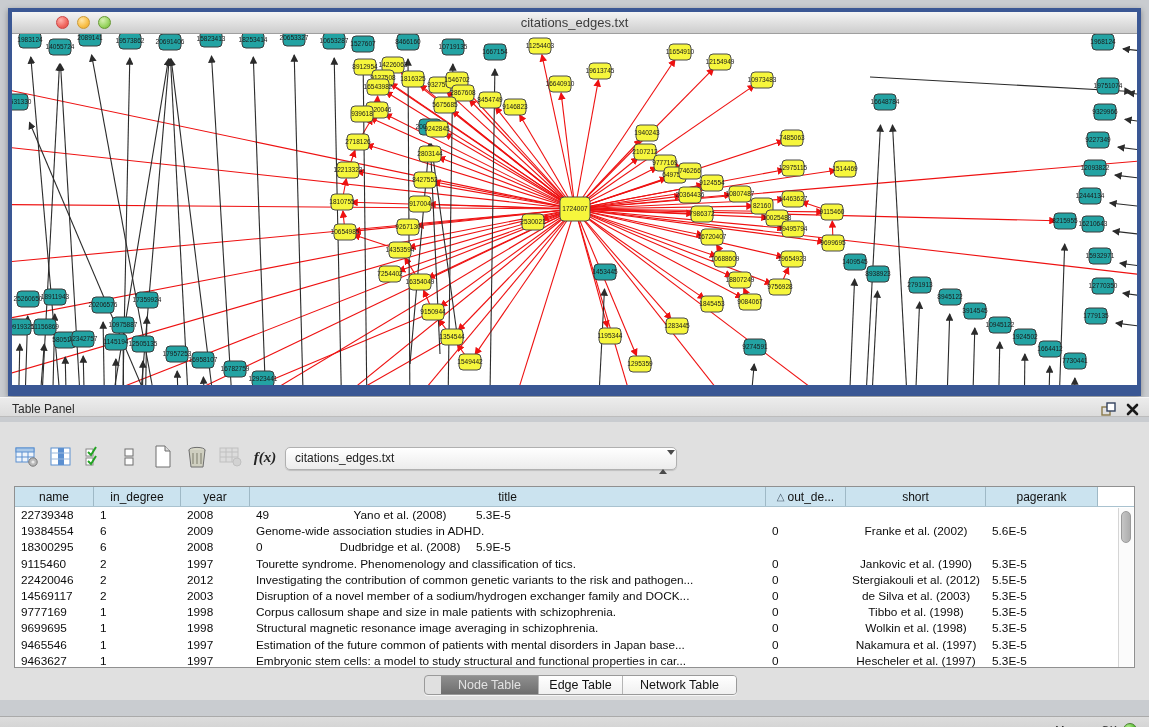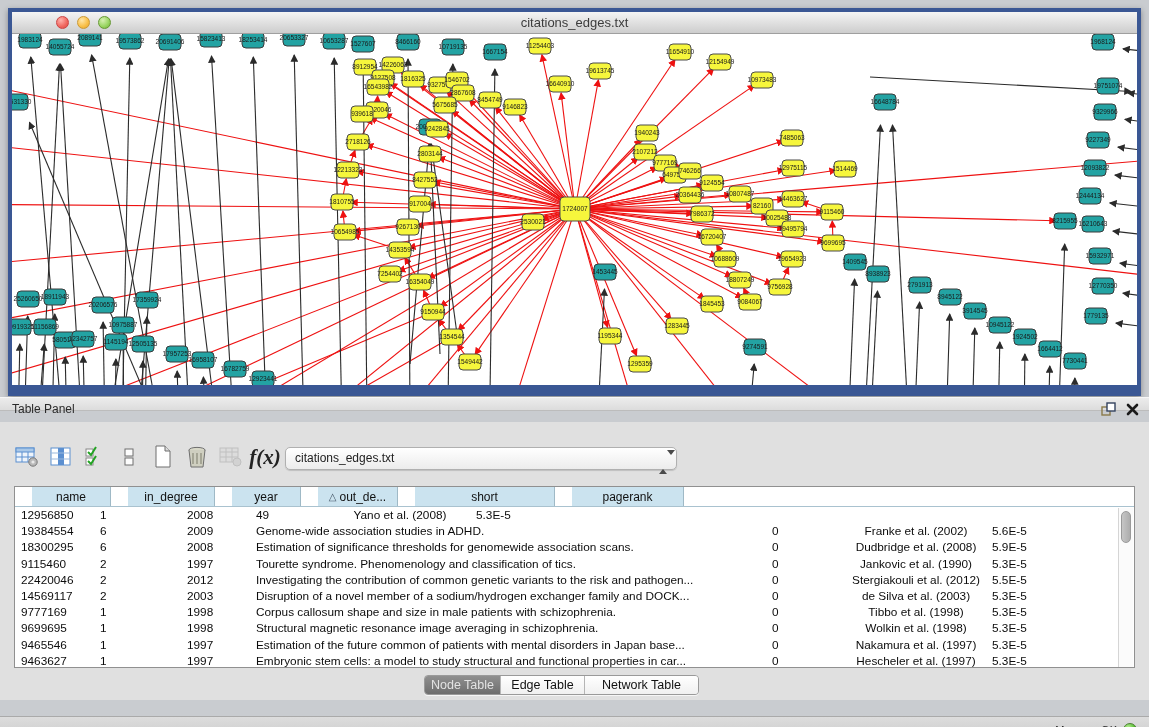--- a/index.html
+++ b/index.html
@@ -21,67 +21,67 @@
   .light.green  { background:radial-gradient(circle at 35% 30%, #d6f0b2, #97d45f 60%, #72aa3c); border:1px solid #693; }
   .canvas-wrap { position:relative; width:1125px; height:351px; overflow:hidden; background:#fff; }
   svg.net { display:block; }
   .edge-r { stroke:#ee1111; stroke-width:1.1; }
   .edge-k { stroke:#2b2b2b; stroke-width:1.1; }
   .node-y { fill:#f6f63c; stroke:#4a4a4a; stroke-width:1; }
   .node-t { fill:#23a3a3; stroke:#3a3a3a; stroke-width:1; }
   .node-label { font-family:"Liberation Sans",sans-serif; font-size:6.5px; fill:#1a1a1a; }
 
   
-  .panel-header { position:absolute; left:0; top:397px; width:1149px; height:14px;
+  .panel-header { position:absolute; left:0; top:397px; width:1149px; height:20px;
     background:linear-gradient(#ececec,#dcdcdc); border-top:1px solid #f7f7f7;
     border-bottom:1px solid #bcbcbc; }
   .panel-header .ph-title { position:absolute; left:12px; top:4px; font-size:12px; color:#2a2a2a; }
   .ph-icons { position:absolute; right:10px; top:4px; display:flex; gap:10px; align-items:center; }
   .panel-body { position:absolute; left:0; top:422px; width:1149px; height:278px; background:#e0e0e0; }
 
   .toolbar { position:absolute; left:10px; top:18px; height:34px; display:flex; align-items:center; }
   .tool-btn { width:34px; height:30px; background:transparent; border:none;
     display:flex; align-items:center; justify-content:center; }
   .tool-btn svg { display:block; }
   .fx { font-family:"Liberation Serif", serif; font-style:italic; font-weight:bold;
-    font-size:21px; color:#222; }
+    font-size:15px; color:#222; }
   .net-select { position:absolute; left:285px; top:25px; width:392px; height:23px;
     background:linear-gradient(#ffffff,#ececec); border:1px solid #b0b0b0; border-radius:5px;
     font-size:12px; color:#222; padding-left:9px; line-height:21px;
     box-shadow:0 1px 1px rgba(0,0,0,.15); }
   .stepper { position:absolute; right:8px; top:4px; width:9px; height:14px; }
   .stepper .up { width:0; height:0; border-left:4px solid transparent; border-right:4px solid transparent;
     border-bottom:5px solid #4a4a4a; margin-bottom:3px; }
   .stepper .dn { width:0; height:0; border-left:4px solid transparent; border-right:4px solid transparent;
     border-top:5px solid #4a4a4a; }
 
   .table-box { position:absolute; left:14px; top:64px; width:1121px; height:182px;
     background:#fff; border:1px solid #909090; overflow:hidden; }
   .thead-row { display:flex; height:20px; border-bottom:1px solid #a9c2cf; }
   .th { background:#cbe3ef; border-right:1px solid #9fb9c6; font-size:12px; color:#111;
-    display:flex; align-items:center; justify-content:center; overflow:hidden; white-space:nowrap;margin-left:17px; }
+    display:flex; align-items:center; justify-content:center; overflow:hidden; white-space:nowrap; }
   .tri { color:#456; font-size:10px; margin-right:3px; }
   .trow { display:flex; height:16.2px; align-items:center; }
   .td { font-size:11.8px; color:#0c0c0c; overflow:hidden; white-space:nowrap; padding-left:6px; }
   .c0{width:79px;} .c1{width:87px;} .c2{width:69px;} .c3{width:516px;}
   .c4{width:80px;} .c5{width:140px;} .c6{width:112px;}
   .td.c5{ text-align:center; padding-left:0; }
   .vscroll { position:absolute; right:1px; top:21px; width:15px; height:159px;
     background:#fbfbfb; border-left:1px solid #d5d5d5; }
   .vthumb { position:absolute; left:2px; top:3px; width:10px; height:32px;
     background:linear-gradient(90deg,#c6c6c6,#adadad); border:1px solid #9a9a9a; border-radius:6px; }
 
   .seg-tabs { position:absolute; left:424px; top:253px; height:20px; display:flex;
     border:1px solid #9a9a9a; border-radius:4px; overflow:hidden;
     box-shadow:0 1px 0 rgba(255,255,255,.7); }
   .seg { height:100%; display:flex; align-items:center; justify-content:center;
     font-size:12.5px; background:linear-gradient(#ffffff,#f0f0f0); color:#111; }
   .seg + .seg { border-left:1px solid #b5b5b5; }
   .seg.active { background:linear-gradient(#8f8f8f,#6e6e6e); color:#e3e3e3; }
-  .seg.w0{width:75px;} .seg.w1{width:84px;} .seg.w2{width:114px;}
+  .seg.w0{width:97px;margin-left:16px;} .seg.w1{width:84px;} .seg.w2{width:114px;}
 
   .status-bar { position:absolute; left:0; top:700px; width:1149px; height:27px;
     background:linear-gradient(#dddddd,#c9c9c9); border-top:1px solid #aaa;margin-top:16px; }
   .mem { position:absolute; right:32px; top:7px; font-size:11px; color:#222; }
   .mem-dot { position:absolute; right:12px; top:6px; width:14px; height:14px; border-radius:50%;
     background:radial-gradient(circle at 35% 30%, #bdf09a, #4db928 60%, #2f9a12);
     border:1px solid #4e7d36; }
 </style>
 </head>
 <body>
@@ -818,47 +818,47 @@
     <span class="stepper">
       <span class="up"></span><span class="dn"></span>
     </span>
   </div>
 
   <div class="table-box">
     <div class="thead-row" id="table-head">
         <div class="th c0">name</div>
         <div class="th c1">in_degree</div>
         <div class="th c2">year</div>
+        <div class="th c3">title</div>
         <div class="th c4"><span class="tri">△</span>out_de...</div>
         <div class="th c5">short</div>
         <div class="th c6">pagerank</div>
       </div>
     <div id="table-body">
         <div class="trow">
-          <div class="td c0">12956850</div>
+          <div class="td c0">22739348</div>
           <div class="td c1">1</div>
           <div class="td c2">2008</div>
           <div class="td c4">49</div>
           <div class="td c5">Yano et al. (2008)</div>
           <div class="td c6">5.3E-5</div>
         </div>
         <div class="trow">
           <div class="td c0">19384554</div>
           <div class="td c1">6</div>
           <div class="td c2">2009</div>
           <div class="td c3">Genome-wide association studies in ADHD.</div>
           <div class="td c4">0</div>
           <div class="td c5">Franke et al. (2002)</div>
           <div class="td c6">5.6E-5</div>
         </div>
         <div class="trow">
           <div class="td c0">18300295</div>
           <div class="td c1">6</div>
           <div class="td c2">2008</div>
-          <div class="td c3">Estimation of significance thresholds for genomewide association scans.</div>
           <div class="td c4">0</div>
           <div class="td c5">Dudbridge et al. (2008)</div>
           <div class="td c6">5.9E-5</div>
         </div>
         <div class="trow">
           <div class="td c0">9115460</div>
           <div class="td c1">2</div>
           <div class="td c2">1997</div>
           <div class="td c3">Tourette syndrome. Phenomenology and classification of tics.</div>
           <div class="td c4">0</div>

